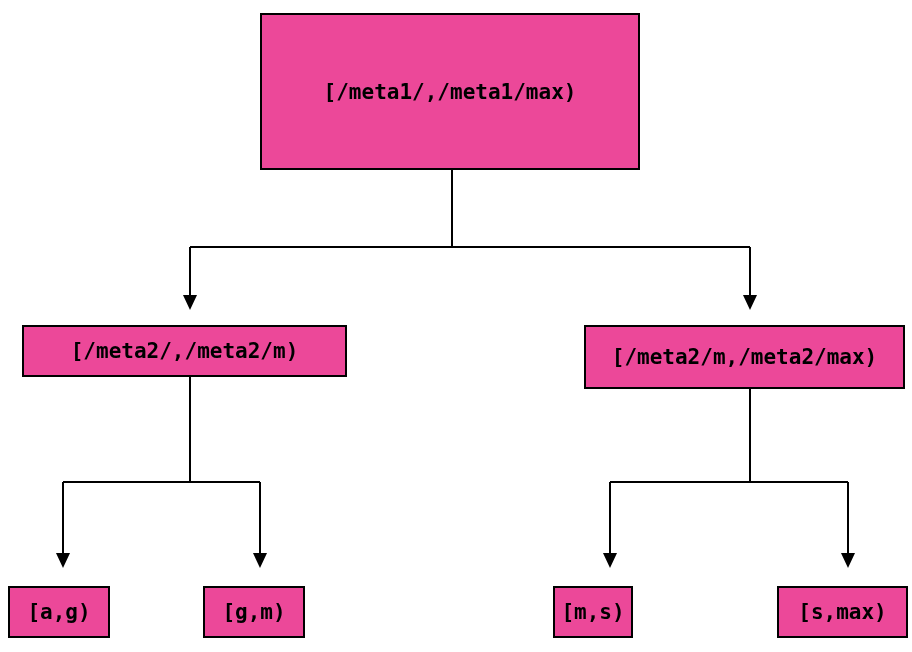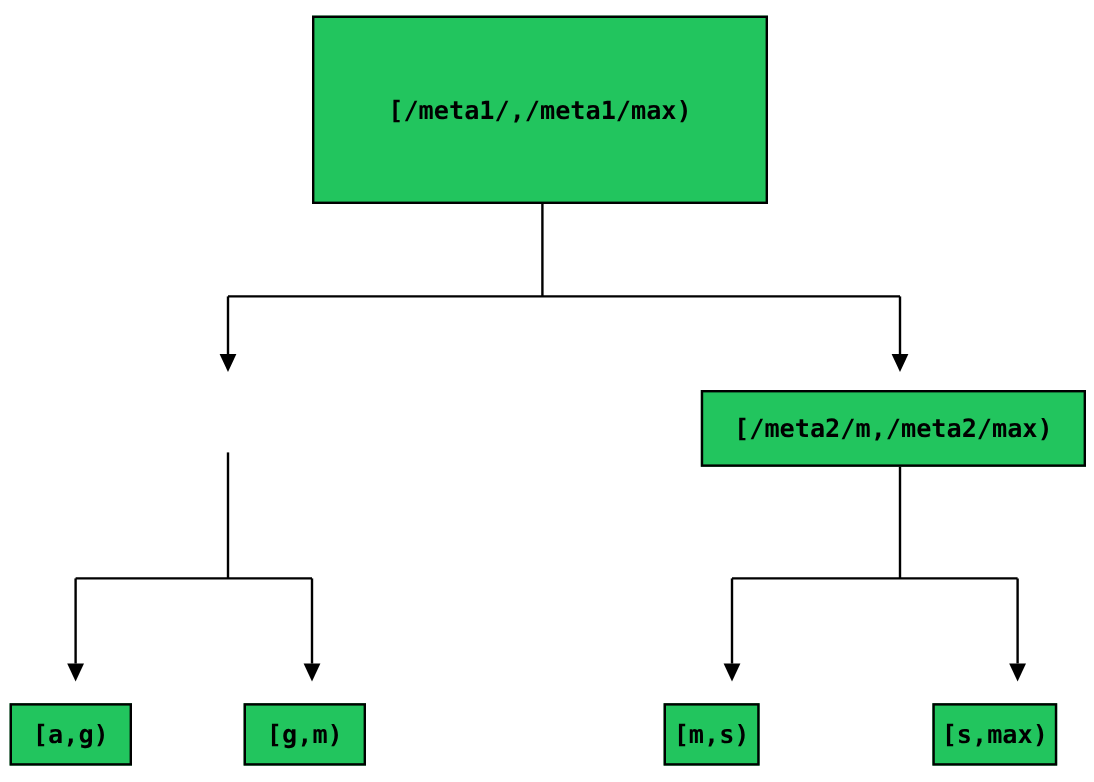--- a/index.html
+++ b/index.html
@@ -28,36 +28,36 @@
     fill: none;
   }
   .edges polygon {
     fill: #000000;
     stroke: none;
   }
   .node {
     position: absolute;
     box-sizing: border-box;
     border: 2px solid #000000;
-    background: #22c55e;
+    background: #ec4899;
     display: flex;
     align-items: center;
     justify-content: center;
     color: #000000;
     font-weight: bold;
     font-size: 21px;
     white-space: nowrap;
   }
   .node-root      { left: 260px; top: 13px;  width: 380px; height: 157px; }
   .node-l2-left   { left: 22px;  top: 325px; width: 325px; height: 52px; }
   .node-l2-right  { left: 584px; top: 325px; width: 321px; height: 64px; }
   .node-leaf-ag   { left: 8px;   top: 586px; width: 102px; height: 52px; }
   .node-leaf-gm   { left: 203px; top: 586px; width: 102px; height: 52px; }
   .node-leaf-ms   { left: 553px; top: 586px; width: 80px; height: 52px; }
-  .node-leaf-smax { left: 777px; top: 586px; width: 104px; height: 52px; text-align: right; }
+  .node-leaf-smax { left: 777px; top: 586px; width: 131px; height: 52px; text-align: right; }
 </style>
 </head>
 <body>
 
 <div class="canvas">
 
   <svg class="edges" viewBox="0 0 912 652" xmlns="http://www.w3.org/2000/svg">
 
     <path d="M452,170 L452,247"></path>
     <path d="M190,247 L750,247"></path>
@@ -78,20 +78,23 @@
     <path d="M610,482 L610,553"></path>
     <path d="M848,482 L848,553"></path>
     <polygon points="603,553 617,553 610,568"></polygon>
     <polygon points="841,553 855,553 848,568"></polygon>
   </svg>
 
   <div class="node node-root">
     <span>[/meta1/,/meta1/max)</span>
   </div>
 
+  <div class="node node-l2-left">
+    <span>[/meta2/,/meta2/m)</span>
+  </div>
 
   <div class="node node-l2-right">
     <span>[/meta2/m,/meta2/max)</span>
   </div>
 
   <div class="node node-leaf-ag">
     <span>[a,g)</span>
   </div>
 
   <div class="node node-leaf-gm">

